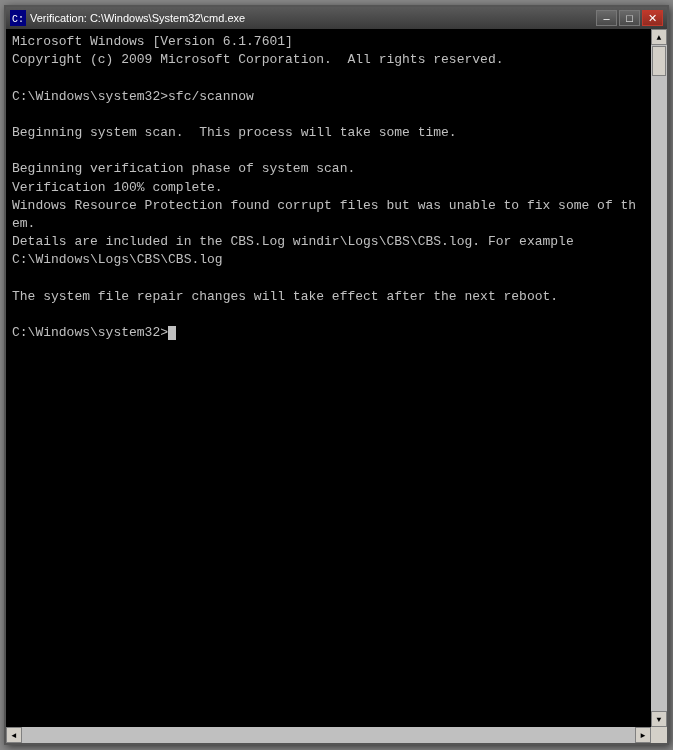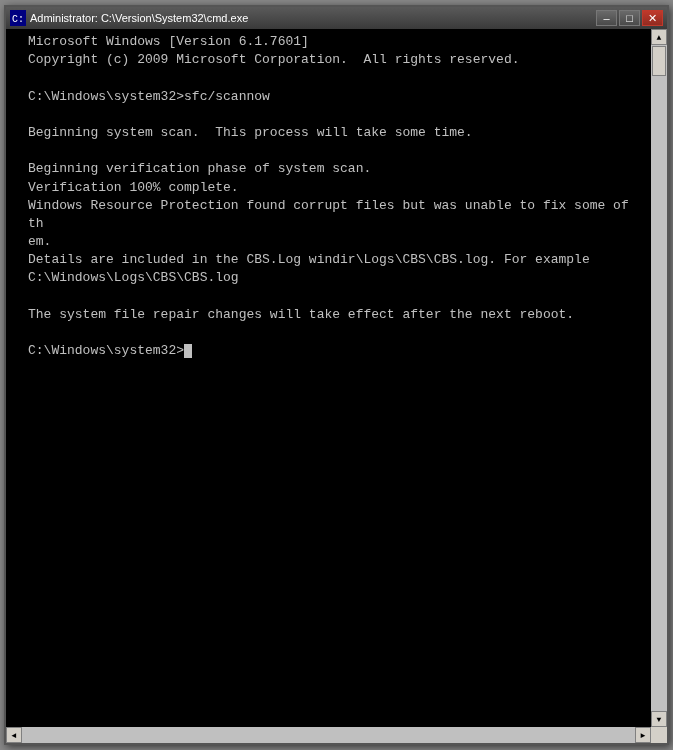--- a/index.html
+++ b/index.html
@@ -76,21 +76,21 @@
     .content-area {
       display: flex;
       flex: 1;
       overflow: hidden;
     }
 
     .terminal {
       background: #000;
       color: #c0c0c0;
       flex: 1;
-      padding: 4px 22px;
+      padding: 4px 6px;
       font-family: 'Courier New', Courier, monospace;
       font-size: 13px;
       line-height: 1.4;
       overflow: hidden;
       white-space: pre-wrap;
       word-break: break-all;
     }
 
     .scrollbar {
       width: 16px;
@@ -189,21 +189,21 @@
 <div class="window">
 
   <div class="titlebar">
 
     <div class="titlebar-icon">
       <svg width="16" height="16" viewBox="0 0 16 16">
         <rect width="16" height="16" fill="#000080"></rect>
         <text x="2" y="12" font-size="10" fill="white" font-family="Courier New">C:</text>
       </svg>
     </div>
-    <span class="titlebar-title">Administrator: C:\Version\System32\cmd.exe</span>
+    <span class="titlebar-title">Verification: C:\Windows\System32\cmd.exe</span>
     <div class="titlebar-buttons">
       <div class="titlebar-btn">–</div>
       <div class="titlebar-btn">□</div>
       <div class="titlebar-btn close">✕</div>
     </div>
   </div>
 
   <div class="content-area">
     <div class="terminal" id="terminal-content">Microsoft Windows [Version 6.1.7601]
 Copyright (c) 2009 Microsoft Corporation.  All rights reserved.

